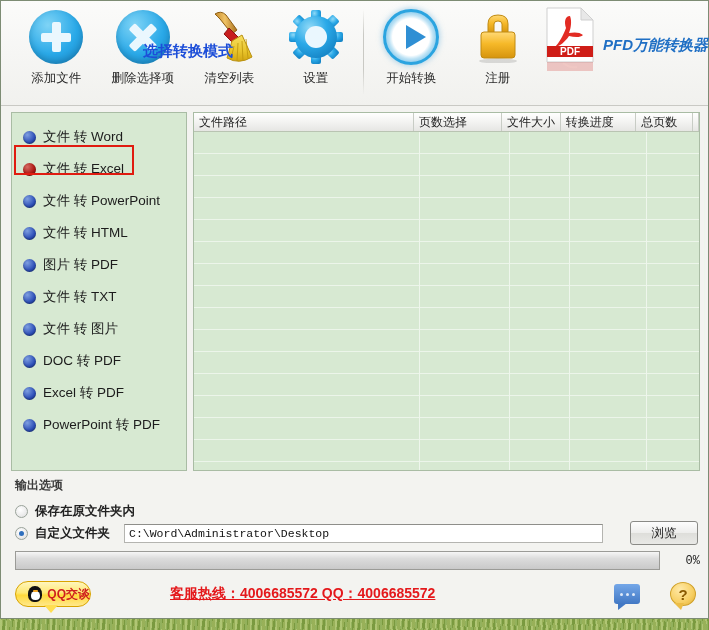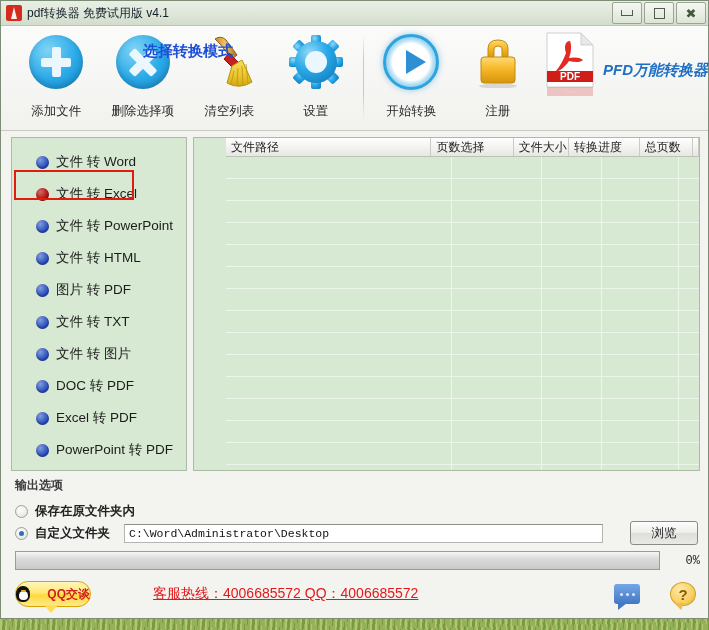--- a/index.html
+++ b/index.html
@@ -123,21 +123,21 @@
     height: 62px;
     width: 62px;
     display: flex;
     align-items: center;
     justify-content: center;
     position: relative;
   }
   .tool-label {
     font-size: 12.5px;
     color: #2a2a2a;
-    margin-top: 10px;
+    margin-top: 2px;
     white-space: nowrap;
   }
   
   .ico-plus {
     width: 54px; height: 54px; border-radius: 50%;
     background: radial-gradient(circle at 35% 28%, #7fd4f6 0%, #2aa9e8 55%, #1787c8 100%);
     position: relative;
     box-shadow: inset 0 -3px 6px rgba(0,0,0,.18);
   }
   .ico-plus:before, .ico-plus:after {
@@ -206,21 +206,21 @@
     box-sizing: border-box;
     min-height: 0;
   }
 
   
   #mode-list {
     width: 176px;
     background: #d7e9d2;
     border: 1px solid #a9bca4;
     box-sizing: border-box;
-    padding: 8px 0 0 16px;
+    padding: 8px 0 0 3px;
     position: relative;
     flex: none;
   }
   .mode-item {
     height: 32px;
     display: flex;
     align-items: center;
     padding-left: 8px;
     font-size: 13.5px;
     color: #1c1c1c;
@@ -262,21 +262,20 @@
 
   
   #file-table {
     flex: 1;
     border: 1px solid #a9bca4;
     background: #d7e9d2;
     box-sizing: border-box;
     display: flex;
     flex-direction: column;
     min-width: 0;
-    padding-left: 32px;
   }
   .table-head {
     display: flex;
     height: 18px;
     background: linear-gradient(180deg,#ffffff 0%, #f2f2f0 55%, #e6e6e3 100%);
     border-bottom: 1px solid #b9c4b2;
     flex: none;
   }
   .th {
     font-size: 12px;
@@ -410,21 +409,21 @@
     align-items: center;
     padding: 0 12px 0 14px;
     gap: 10px;
     position: relative;
   }
   .qq-btn {
     width: 74px; height: 24px;
     border-radius: 13px;
     border: 1px solid #d9a400;
     background: linear-gradient(180deg,#fff6bd 0%, #ffe873 45%, #ffd93b 55%, #ffe98d 100%);
-    display: flex; align-items: center; justify-content: space-between;
+    display: flex; align-items: center; justify-content: flex-end;
     gap: 5px;
     position: relative;
     cursor: pointer;
     flex: none;
   }
   .qq-btn:after {
     content:"";
     position: absolute; left: 28px; bottom: -7px;
     border-left: 7px solid transparent;
     border-right: 7px solid transparent;
@@ -445,24 +444,24 @@
     content:""; position:absolute; left: 4.5px; top: 3.5px;
     width: 5px; height: 2px; background:#f5a623; border-radius: 2px;
   }
   .qq-text {
     font-size: 12px; font-weight: bold; color: #cf1f1f;
     white-space: nowrap;
   }
   .hotline {
     color: #e4181b;
     font-size: 14px;
-    font-weight: normal;
+    font-weight: bold;
     text-decoration: underline;
     white-space: nowrap;
-    margin-left: 52px;
+    margin-left: 69px;
     cursor: pointer;
   }
   .footer-right {
     margin-left: auto;
     display: flex;
     align-items: center;
     gap: 30px;
   }
   .chat-bubble {
     width: 26px; height: 20px;
@@ -504,35 +503,20 @@
 </style>
 </head>
 <body>
 
 <div id="desktop">
   <div class="grass-noise"></div>
 </div>
 
 <div id="app-window">
 
-  <div id="titlebar">
-    <div class="app-icon"></div>
-    <span class="title-text">pdf转换器 免费试用版 v4.1</span>
-    <div class="win-buttons">
-      <div class="win-btn">
-        <span class="mini"></span>
-      </div>
-      <div class="win-btn">
-        <span class="maxi"></span>
-      </div>
-      <div class="win-btn">
-        <span class="closex">✖</span>
-      </div>
-    </div>
-  </div>
 
   <div id="toolbar">
 
     <div class="tool-btn">
       <div class="tool-ico">
         <div class="ico-plus"></div>
       </div>
       <div class="tool-label">添加文件</div>
     </div>
 

